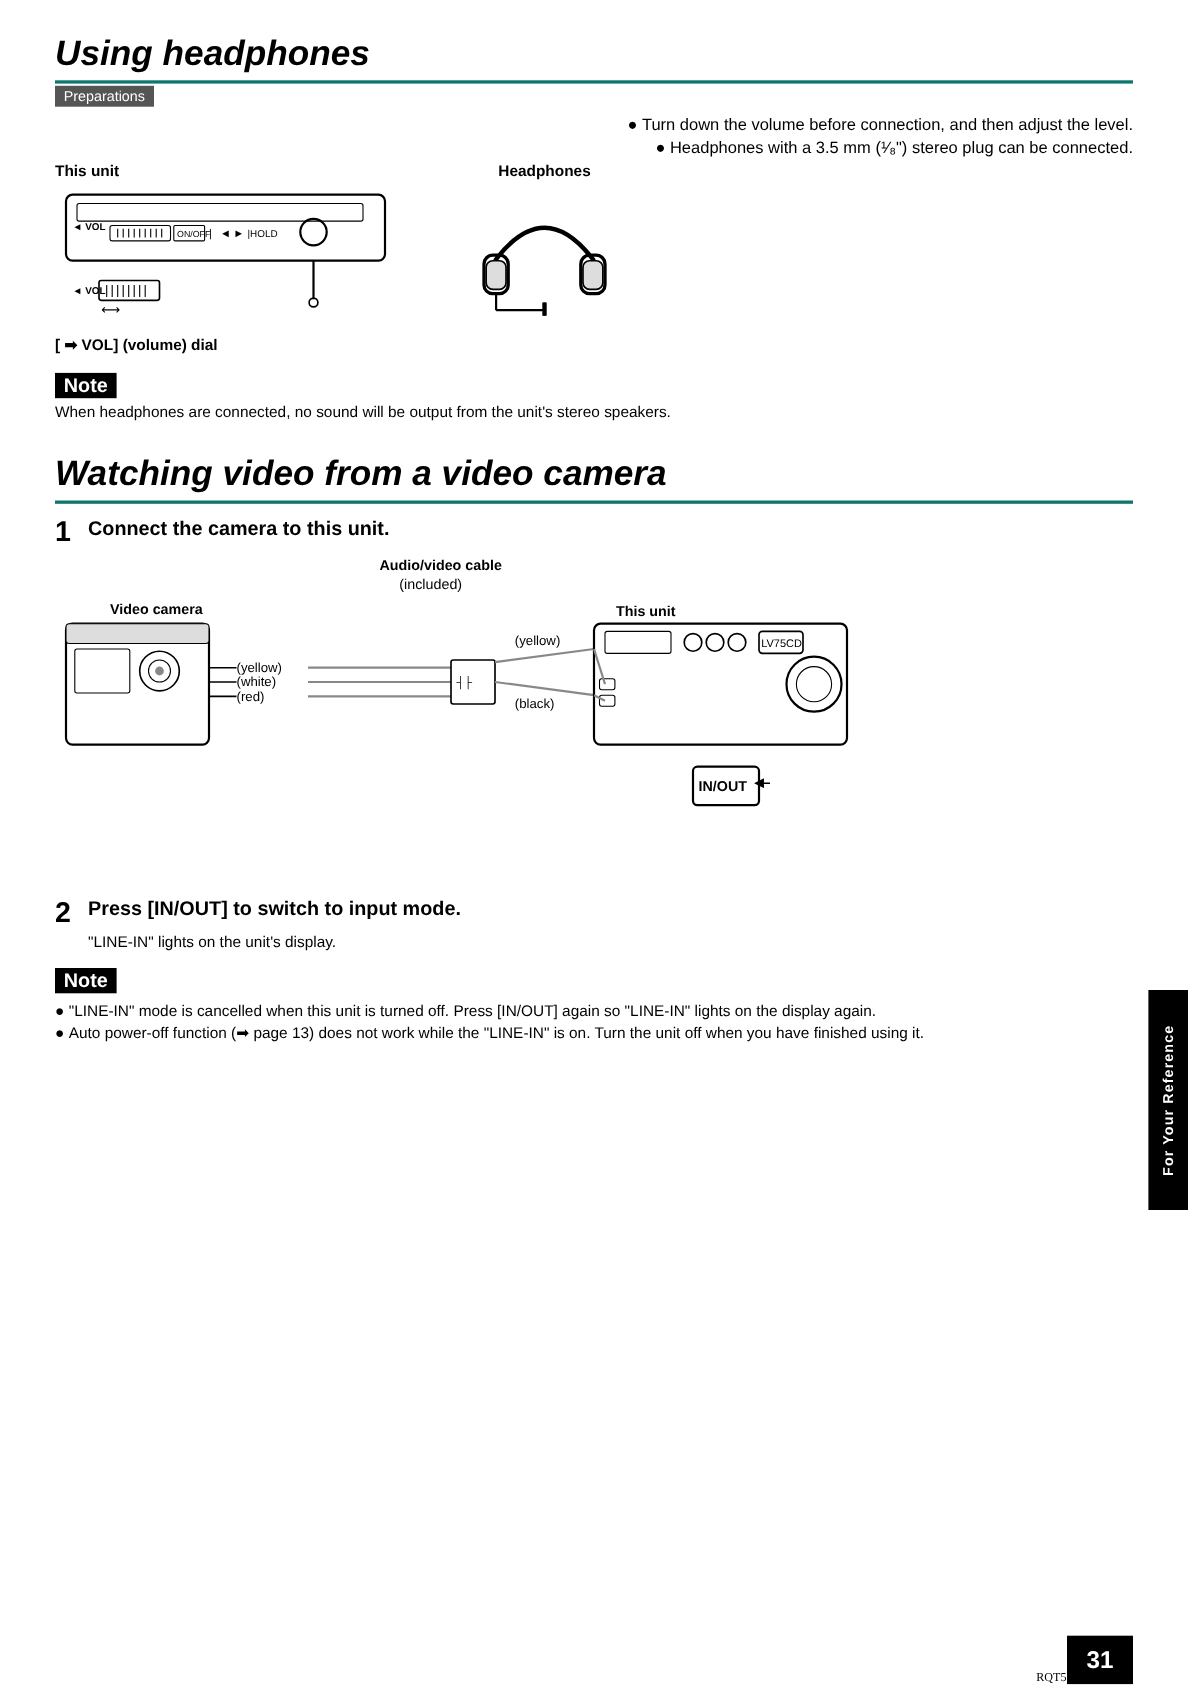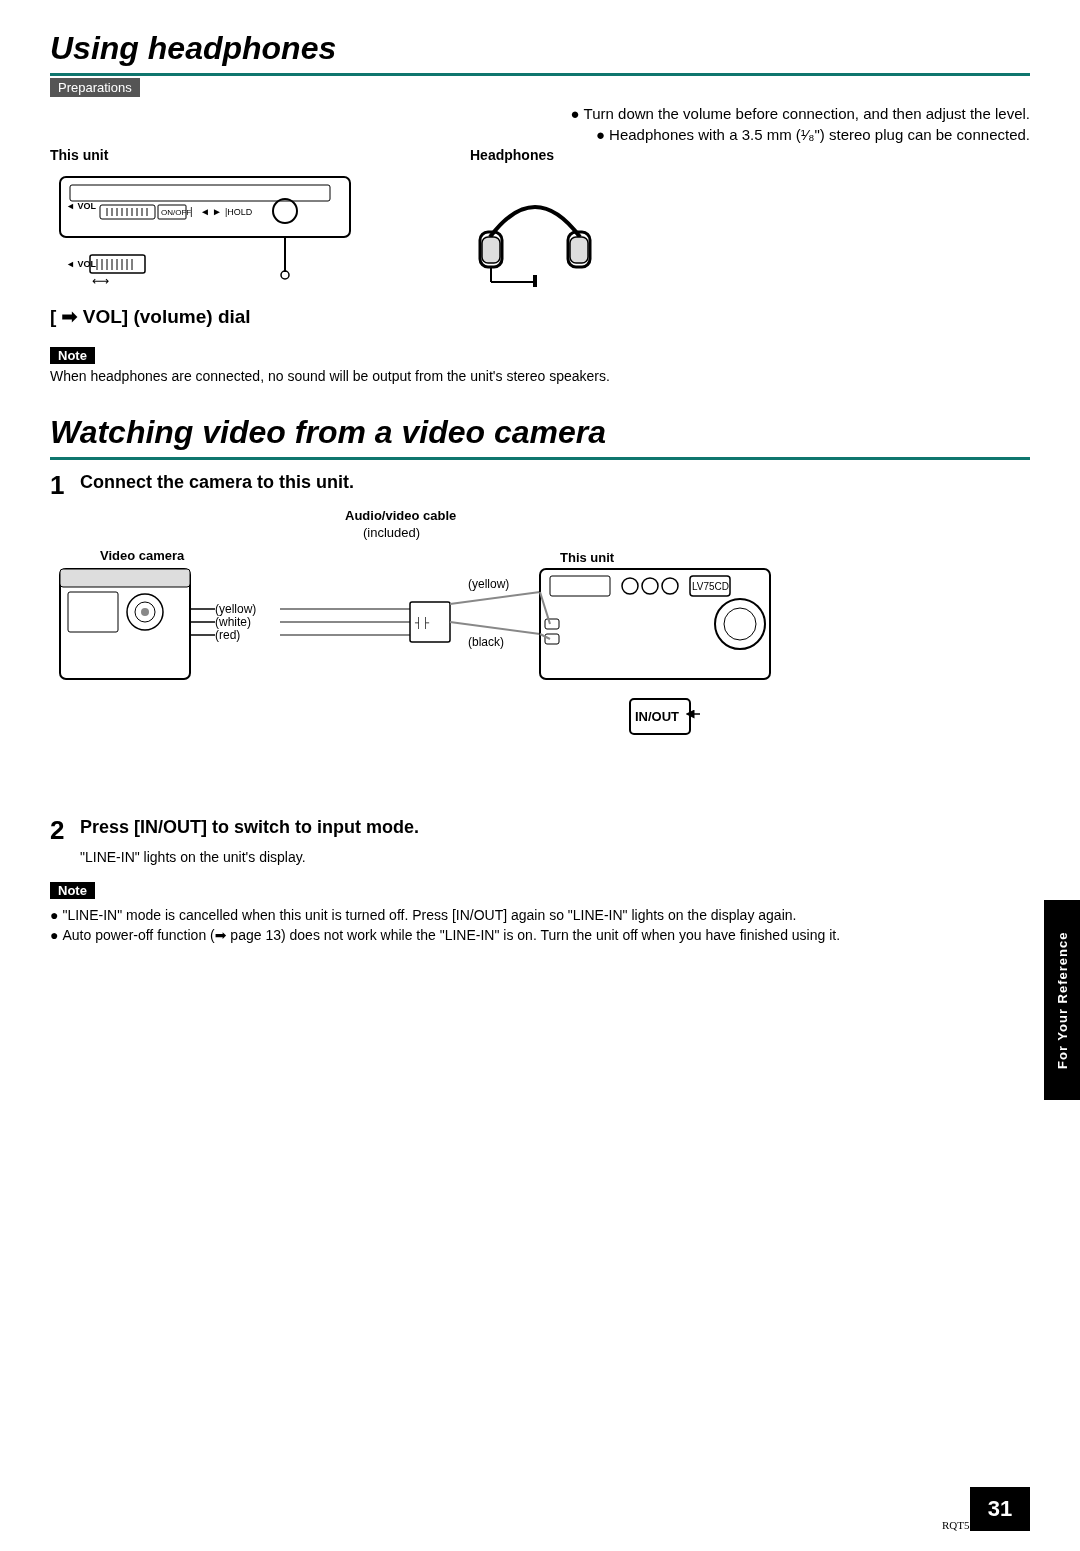--- a/index.html
+++ b/index.html
@@ -56,35 +56,35 @@
       align-items: flex-start;
       gap: 60px;
       margin-bottom: 18px;
     }
     .this-unit-label {
       font-weight: bold;
       font-size: 14px;
       margin-bottom: 4px;
     }
     .vol-dial-caption {
-      font-size: 19px;
+      font-size: 14px;
       margin-top: 8px;
       font-weight: bold;
     }
 
     
     .note-box {
       margin-top: 10px;
       margin-bottom: 18px;
     }
     .note-label {
       display: inline-block;
       background: #000;
       color: #fff;
-      font-size: 13px;
+      font-size: 18px;
       font-weight: bold;
       padding: 1px 8px;
       margin-bottom: 4px;
     }
     .note-text {
       font-size: 14px;
     }
 
     
     .watching-section {
@@ -267,21 +267,21 @@
       <line x1="67" y1="92" x2="67" y2="103" stroke="#000" stroke-width="1"></line>
       <line x1="72" y1="92" x2="72" y2="103" stroke="#000" stroke-width="1"></line>
       <line x1="77" y1="92" x2="77" y2="103" stroke="#000" stroke-width="1"></line>
       <line x1="82" y1="92" x2="82" y2="103" stroke="#000" stroke-width="1"></line>
 
       <text x="42" y="118" font-size="12">⟷</text>
     </svg>
     <div class="vol-dial-caption">[ ➡ VOL] (volume) dial</div>
   </div>
 
-  <div class="diagram-wrapper" style="margin-left:40px;">
+  <div class="diagram-wrapper" style="align-items:center;">
     <div class="diagram-label">Headphones</div>
 
     <svg width="130" height="120">
 
       <path d="M 20 70 Q 65 10 110 70" fill="none" stroke="#000" stroke-width="4"></path>
 
       <rect x="10" y="65" width="22" height="35" rx="8" ry="8" fill="none" stroke="#000" stroke-width="3"></rect>
 
       <rect x="98" y="65" width="22" height="35" rx="8" ry="8" fill="none" stroke="#000" stroke-width="3"></rect>
 

